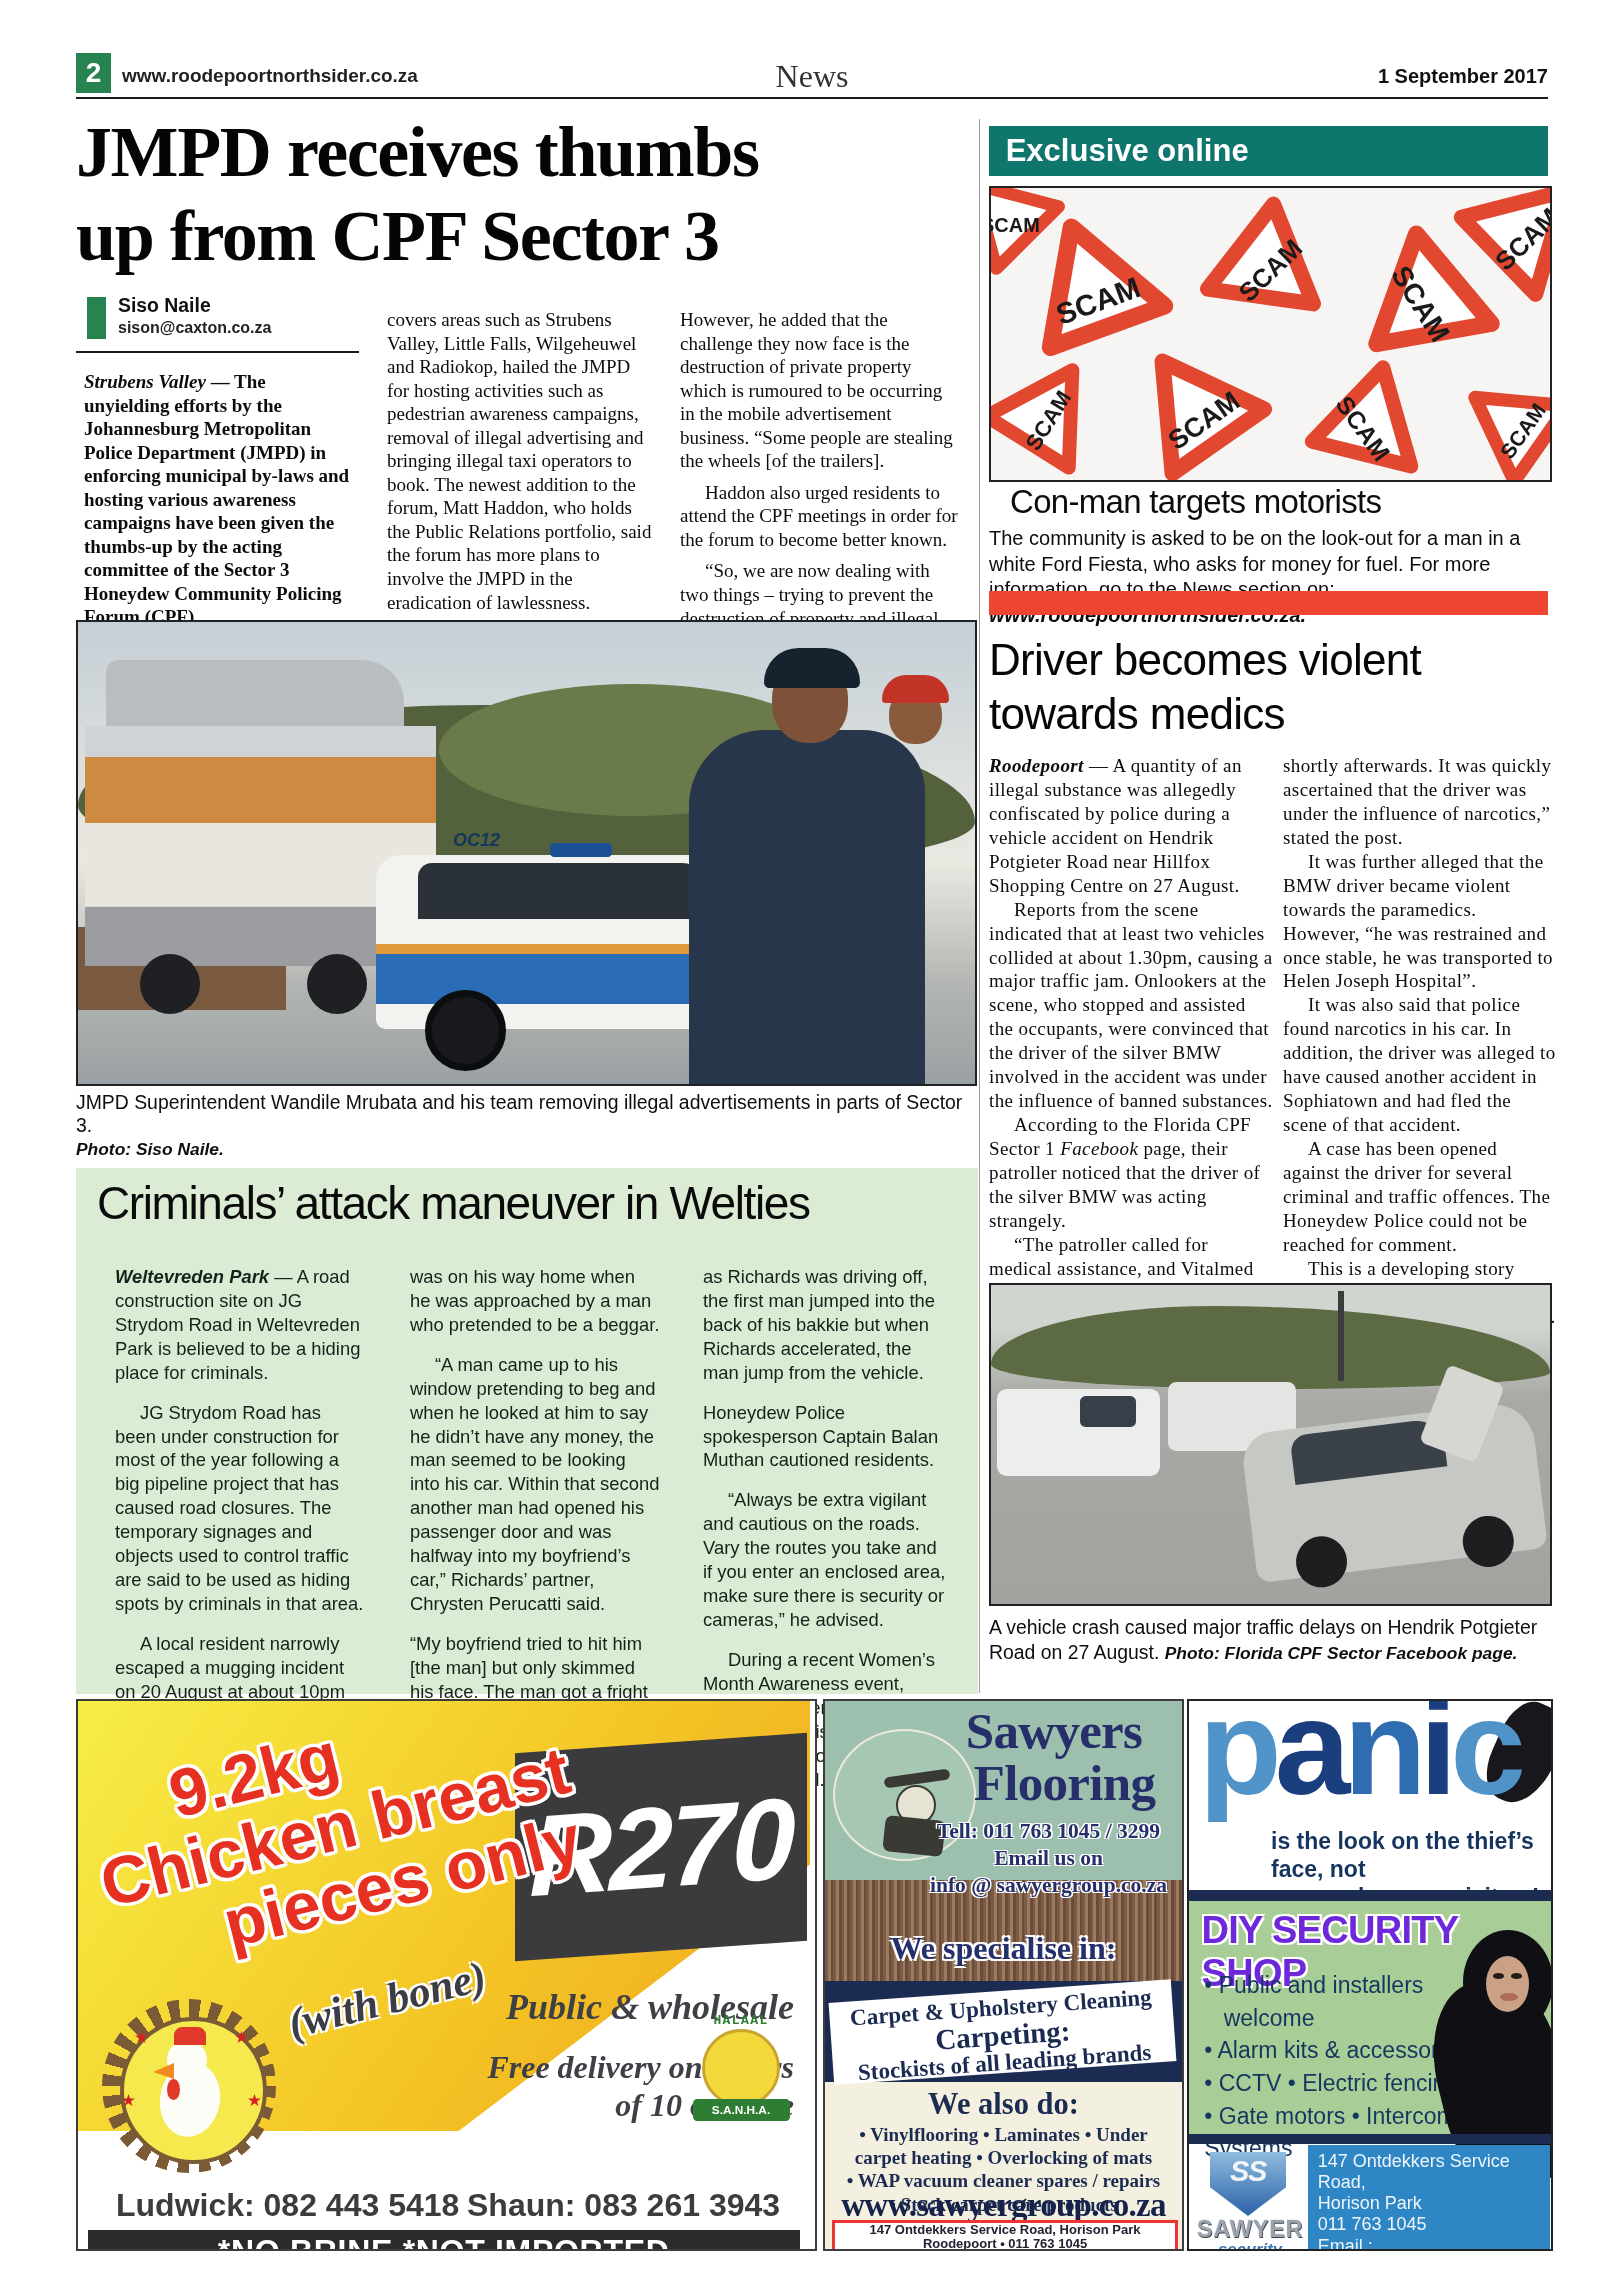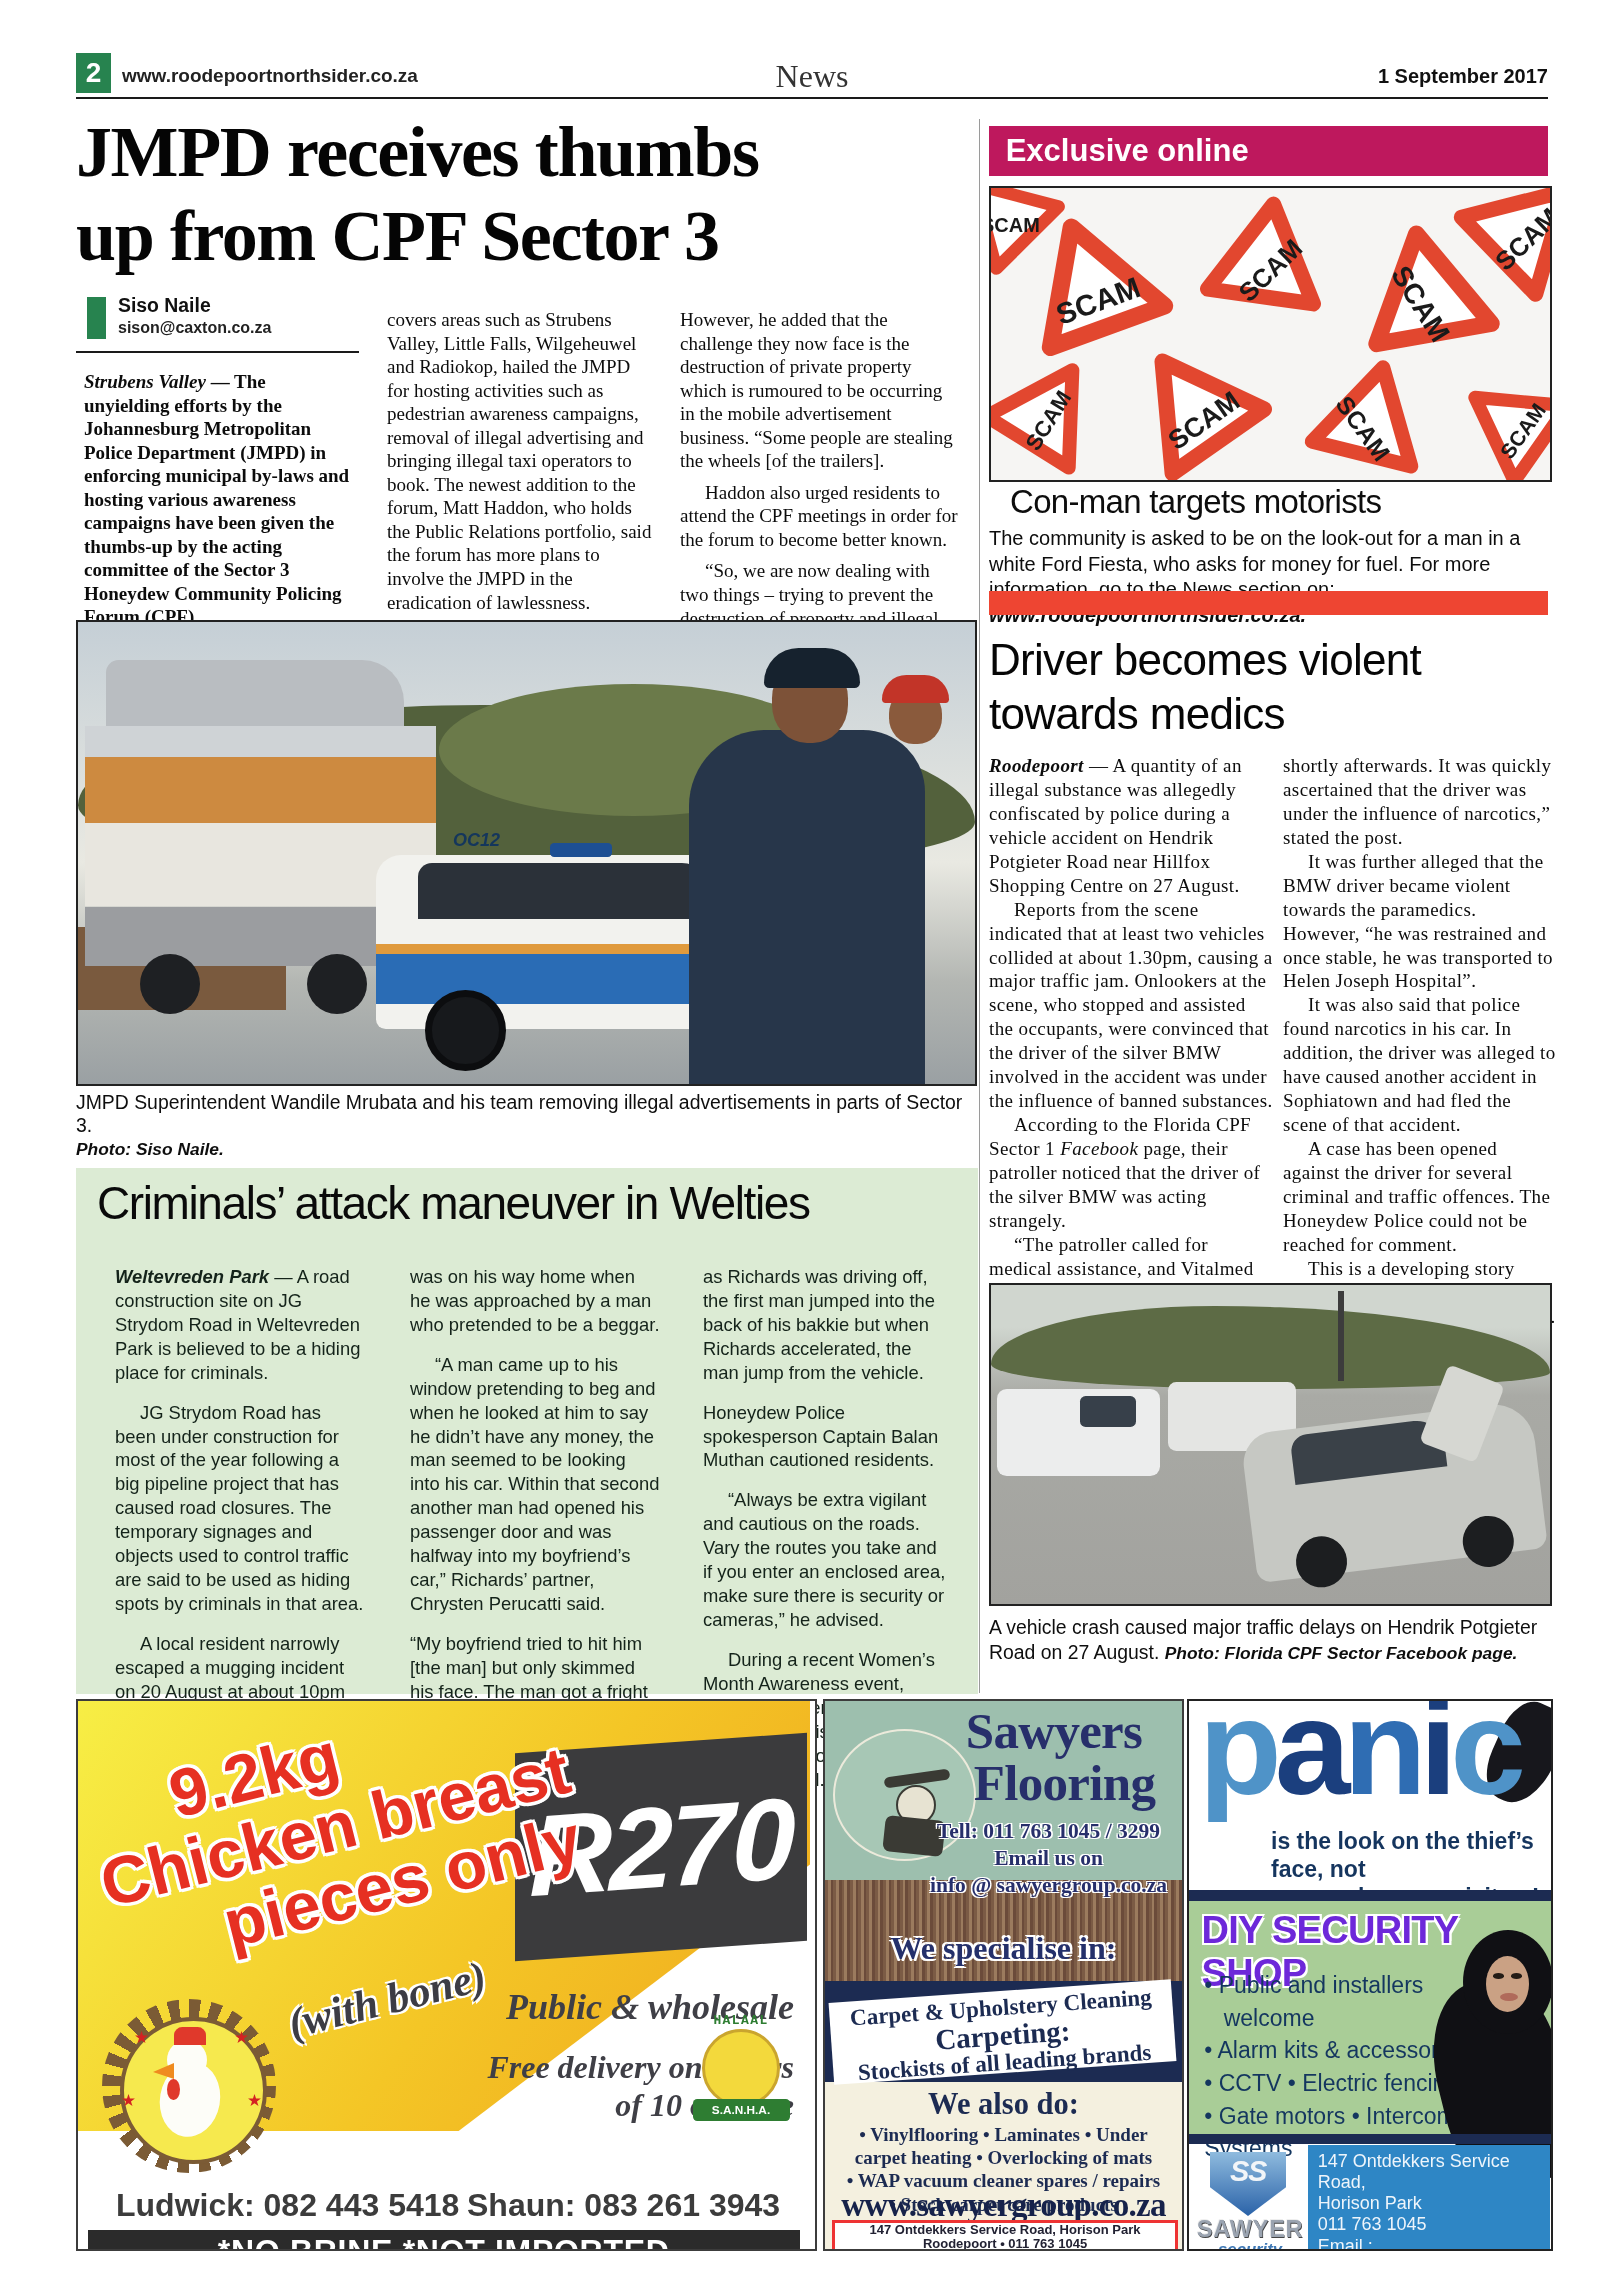--- a/index.html
+++ b/index.html
@@ -67,21 +67,21 @@
   
   .greenbox{left:76px;top:1168px;width:902px;height:526px;background:#dcebd4;}
   .w-head{left:97px;top:1176px;width:868px;font-size:46px;letter-spacing:-1.4px;color:#0a0a0a;}
   .wcol{font-size:18.4px;line-height:1.3;color:#14231a;}
   .wcol p{margin:16px;}
   .wc1{left:99px;top:1249px;width:282px;}
   .wc2{left:394px;top:1249px;width:282px;}
   .wc3{left:687px;top:1249px;width:278px;}
 
   
-  .banner{left:989px;top:126px;width:559px;height:50px;background:#be185d;}
+  .banner{left:989px;top:126px;width:559px;height:50px;background:#0f766e;}
   .banner span{display:block;margin:7px 0 0 16.7px;color:#fff;font-size:31px;font-weight:bold;}
   .photo2{left:989px;top:186px;width:559px;height:292px;border:2.1px solid #222;background:#f6f5f3;overflow:hidden;}
   .conman-h{left:1010px;top:483px;width:559px;font-size:33px;color:#0d0d0d;letter-spacing:-0.7px;}
   .conman-b{left:989px;top:526px;width:561px;font-size:20px;line-height:1.28;color:#0d0d0d;}
   .redbar{left:989px;top:591px;width:559px;height:23.6px;background:#ee4532;}
   .drv-h{left:989px;top:633px;width:562px;font-size:44px;line-height:1.22;letter-spacing:-0.7px;color:#060606;}
   .drv-col{font-family:"Liberation Serif",serif;font-size:19px;line-height:1.26;letter-spacing:0.4px;color:#0c0c0c;}
   .drv-col p{margin:0;}
   .d1{left:989px;top:754px;width:286px;}
   .d2{left:1283px;top:754px;width:275px;}

